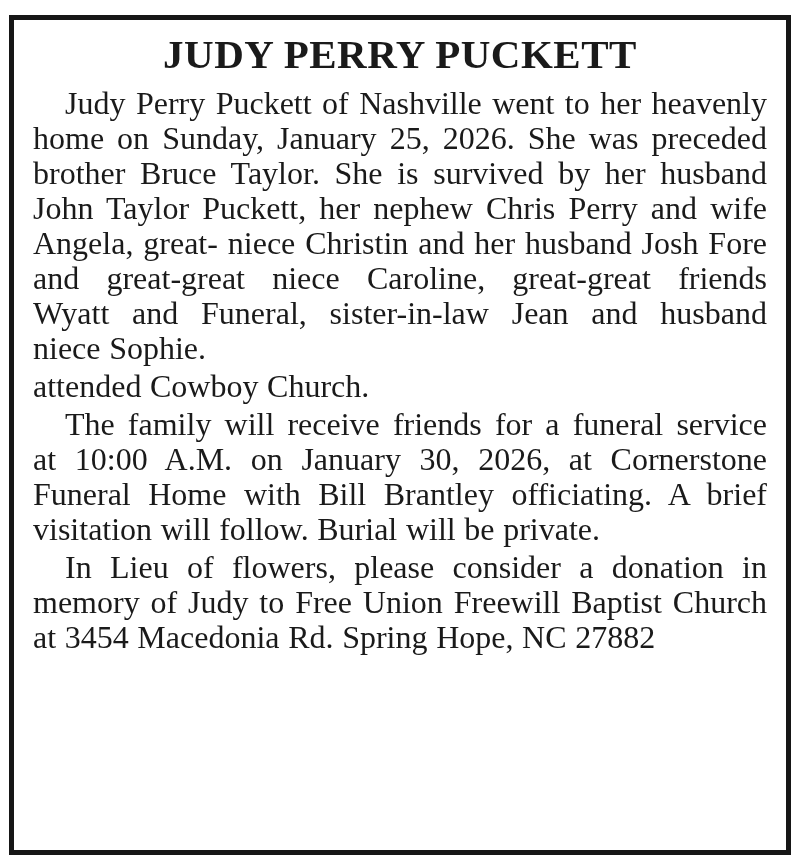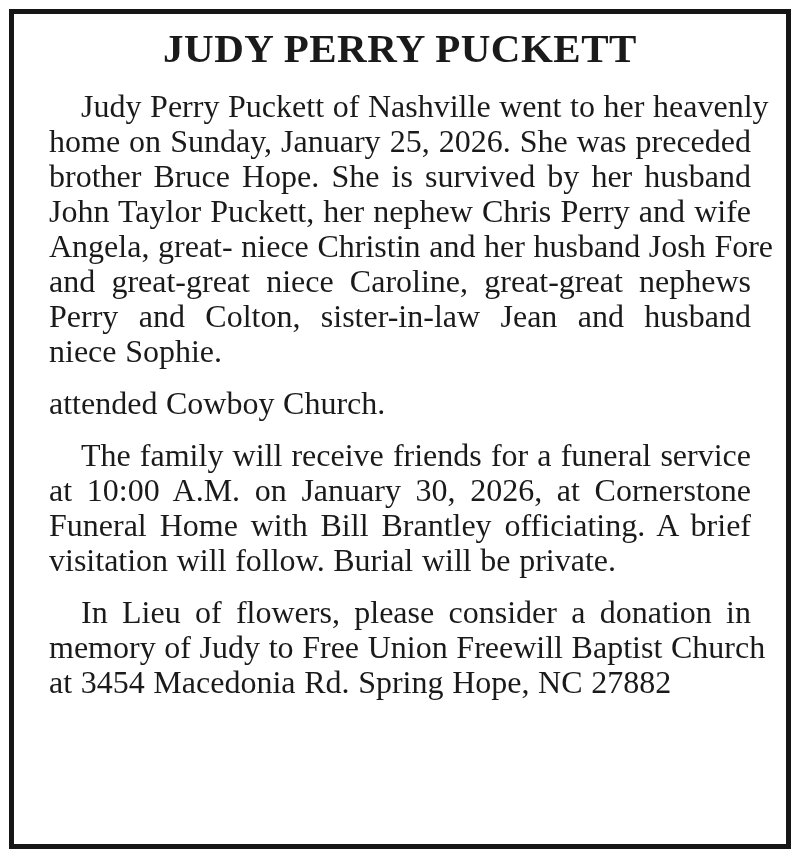--- a/index.html
+++ b/index.html
@@ -11,39 +11,39 @@
     width: 800px;
     height: 858px;
     position: relative;
     font-family: "Liberation Serif", "DejaVu Serif", serif;
     color: #1a1a1a;
     overflow: hidden;
   }
   .frame {
     position: absolute;
     left: 9px;
-    top: 9px;
+    top: 15px;
     width: 782px;
     height: 840px;
     box-sizing: border-box;
     border: 5px solid #161616;
     padding: 10px 18px 0 18px;
     background: #ffffff;
   }
   .obit-title {
     margin: 0 0 8px 0;
     font-size: 41px;
     line-height: 48px;
     font-weight: bold;
     text-align: center;
     letter-spacing: 0.5px;
     white-space: nowrap;
   }
   .para {
-    margin: 17px;
+    margin: 1px;
     font-family: Liberation Serif, serif;
   }
   .para + .para {
     margin-top: 3px;
   }
   .line {
     font-size: 32px;
     line-height: 35px;
     text-align: justify;
     text-align-last: justify;
@@ -61,25 +61,25 @@
 </head>
 <body>
 
 <div class="frame">
 
   <h1 class="obit-title">JUDY PERRY PUCKETT</h1>
 
   <p class="para">
     <span class="line indent" style="display:block">Judy Perry Puckett of Nashville went to her heavenly</span>
     <span class="line" style="display:block">home on Sunday, January 25, 2026. She was preceded</span>
-    <span class="line" style="display:block">brother Bruce Hope. She is survived by her husband</span>
+    <span class="line" style="display:block">brother Bruce Taylor. She is survived by her husband</span>
     <span class="line" style="display:block">John Taylor Puckett, her nephew Chris Perry and wife</span>
     <span class="line" style="display:block">Angela, great- niece Christin and her husband Josh Fore</span>
-    <span class="line" style="display:block">and great-great niece Caroline, great-great nephews</span>
-    <span class="line" style="display:block">Perry and Colton, sister-in-law Jean and husband</span>
+    <span class="line" style="display:block">and great-great niece Caroline, great-great friends</span>
+    <span class="line" style="display:block">Wyatt and Funeral, sister-in-law Jean and husband</span>
     <span class="line last" style="display:block">niece Sophie.</span>
   </p>
 
   <p class="para">
     <span class="line last" style="display:block">attended Cowboy Church.</span>
   </p>
 
   <p class="para">
     <span class="line indent" style="display:block">The family will receive friends for a funeral service</span>
     <span class="line" style="display:block">at 10:00 A.M. on January 30, 2026, at Cornerstone</span>

